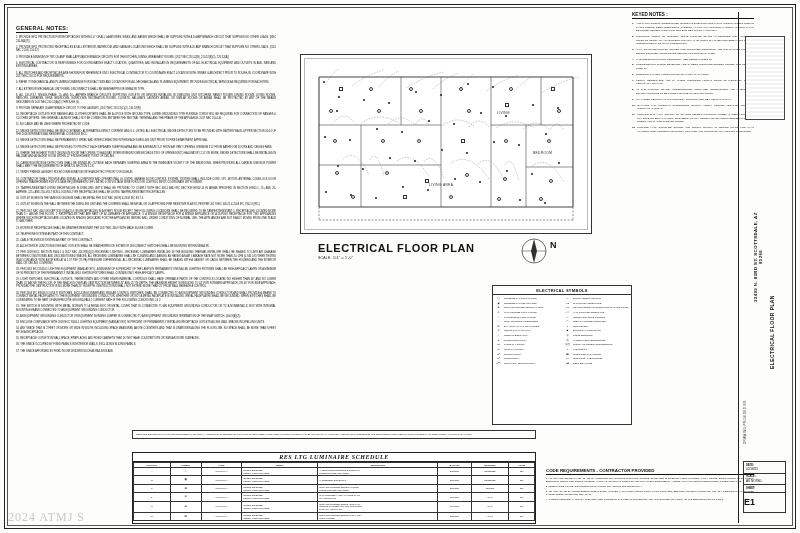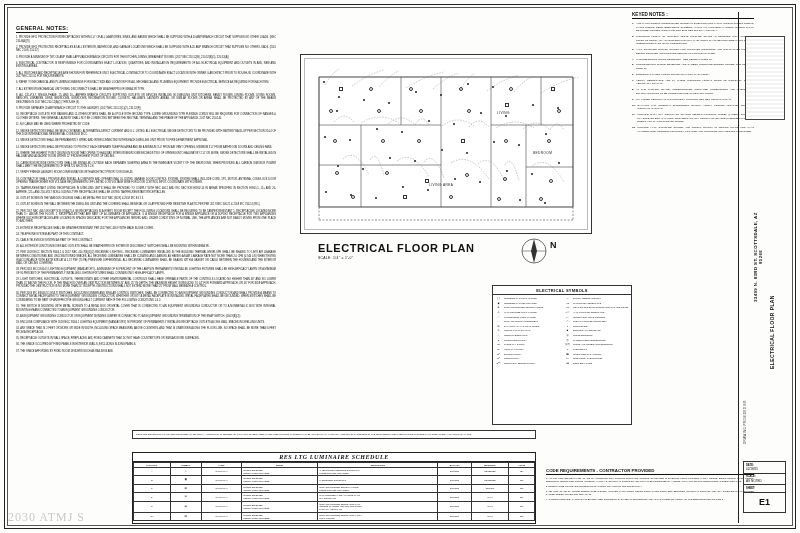--- a/index.html
+++ b/index.html
@@ -163,21 +163,21 @@
     position:absolute; left:4px; right:4px; bottom:10px;
   }
   .tb-field {
     border:0.6px solid #333; border-bottom:none; padding:1.5px 2px;
     font-size:2.6px; line-height:1.35;
   }
   .tb-field:last-child { border-bottom:0.6px solid #333; }
   .tb-field .lbl { font-weight:bold; font-size:2.6px; }
   .tb-field .val { font-size:3.1px; }
   .tb-sheetno {
-    text-align:center; font-size:9px; font-weight:bold; padding:3px 0 4px;
+    font-size:9px; font-weight:bold; padding:3px 0 4px;
   }
 
   
   .watermark {
     position:absolute; left:8px; bottom:8px;
     font-size:12px; color:#c9c9c9; letter-spacing:1px;
     font-family:"Liberation Serif", serif;
   }
 </style>
 </head>
@@ -666,14 +666,14 @@
           <div class="val">AS NOTED</div>
         </div>
         <div class="tb-field">
           <div class="lbl">SHEET:</div>
           <div class="val"></div>
         </div>
         <div class="tb-field tb-sheetno">E1</div>
       </div>
   </div>
 
-  <div class="watermark">2030 ATMJ S</div>
+  <div class="watermark">2024 ATMJ S</div>
 </div>
 
 </body></html>

